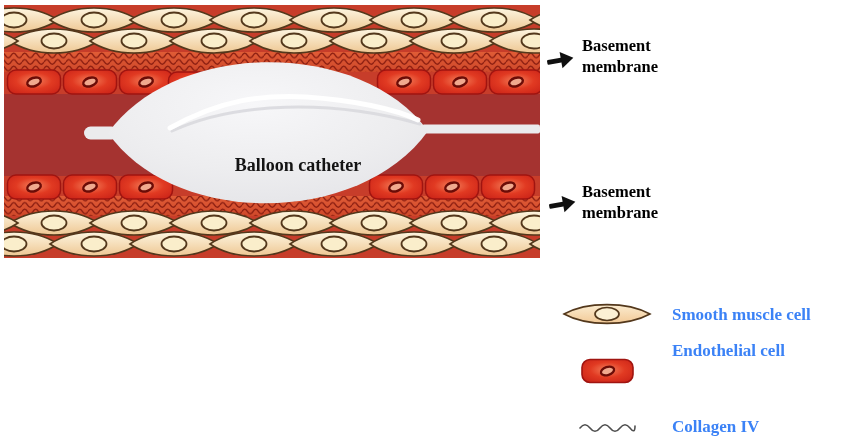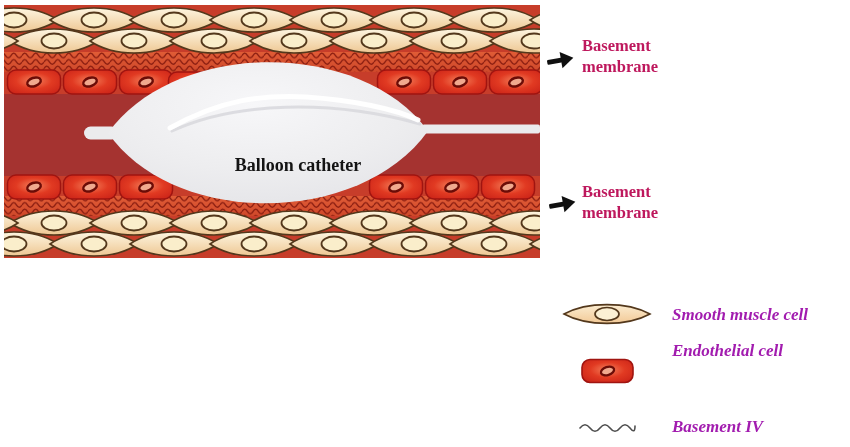--- a/index.html
+++ b/index.html
@@ -2,24 +2,24 @@
 <html><head>
 <meta charset="utf-8">
 <style>
   html,body{margin:0;padding:0;background:#fff;}
   .stage{
     position:relative;width:850px;height:447px;background:#ffffff;overflow:hidden;
     font-family:"Liberation Serif", serif;color:#141414;
   }
   .abs{position:absolute;}
   .ann-label{
-    font-weight:bold;font-size:16.5px;line-height:1.3;width:105px;color:#be185d;
+    font-weight:bold;font-size:16.5px;line-height:1.3;width:105px;color:#000000;
   }
   .legend-label{
-    font-weight:bold;font-size:17px;white-space:nowrap;color:#a21caf;font-style:italic;
+    font-weight:bold;font-size:17px;white-space:nowrap;color:#3b82f6;
   }
 </style>
 </head>
 <body>
 
 <div class="stage">
 
   <svg class="abs" style="left:0;top:0" width="545" height="265" viewBox="0 0 545 265">
     <defs>
       <clipPath id="vesselClip">
@@ -185,16 +185,16 @@
         </radialGradient>
       </defs>
       <rect x="2" y="2.5" width="51" height="23" rx="8" fill="url(#endoGradL)" stroke="#a01410" stroke-width="1.6"></rect>
       <ellipse cx="27.5" cy="14" rx="6.8" ry="4" transform="rotate(-18 27.5 14)" fill="#f0a98e" stroke="#6b0c07" stroke-width="2.3"></ellipse>
     </svg>
     <div class="abs legend-label" style="left:672px;top:341px">Endothelial cell</div>
 
     <svg class="abs" style="left:577px;top:419px" width="62" height="16" viewBox="0 0 62 16">
       <path d="M3,9 Q8,2.5 13,9 T23,9 T33,9 T43,9 T53,9 T58,7" fill="none" stroke="#4f4f4f" stroke-width="1.6" stroke-linecap="round"></path>
     </svg>
-    <div class="abs legend-label" style="left:672px;top:417px">Basement IV</div>
+    <div class="abs legend-label" style="left:672px;top:417px">Collagen IV</div>
   </div>
 
 </div>
 
 </body></html>

